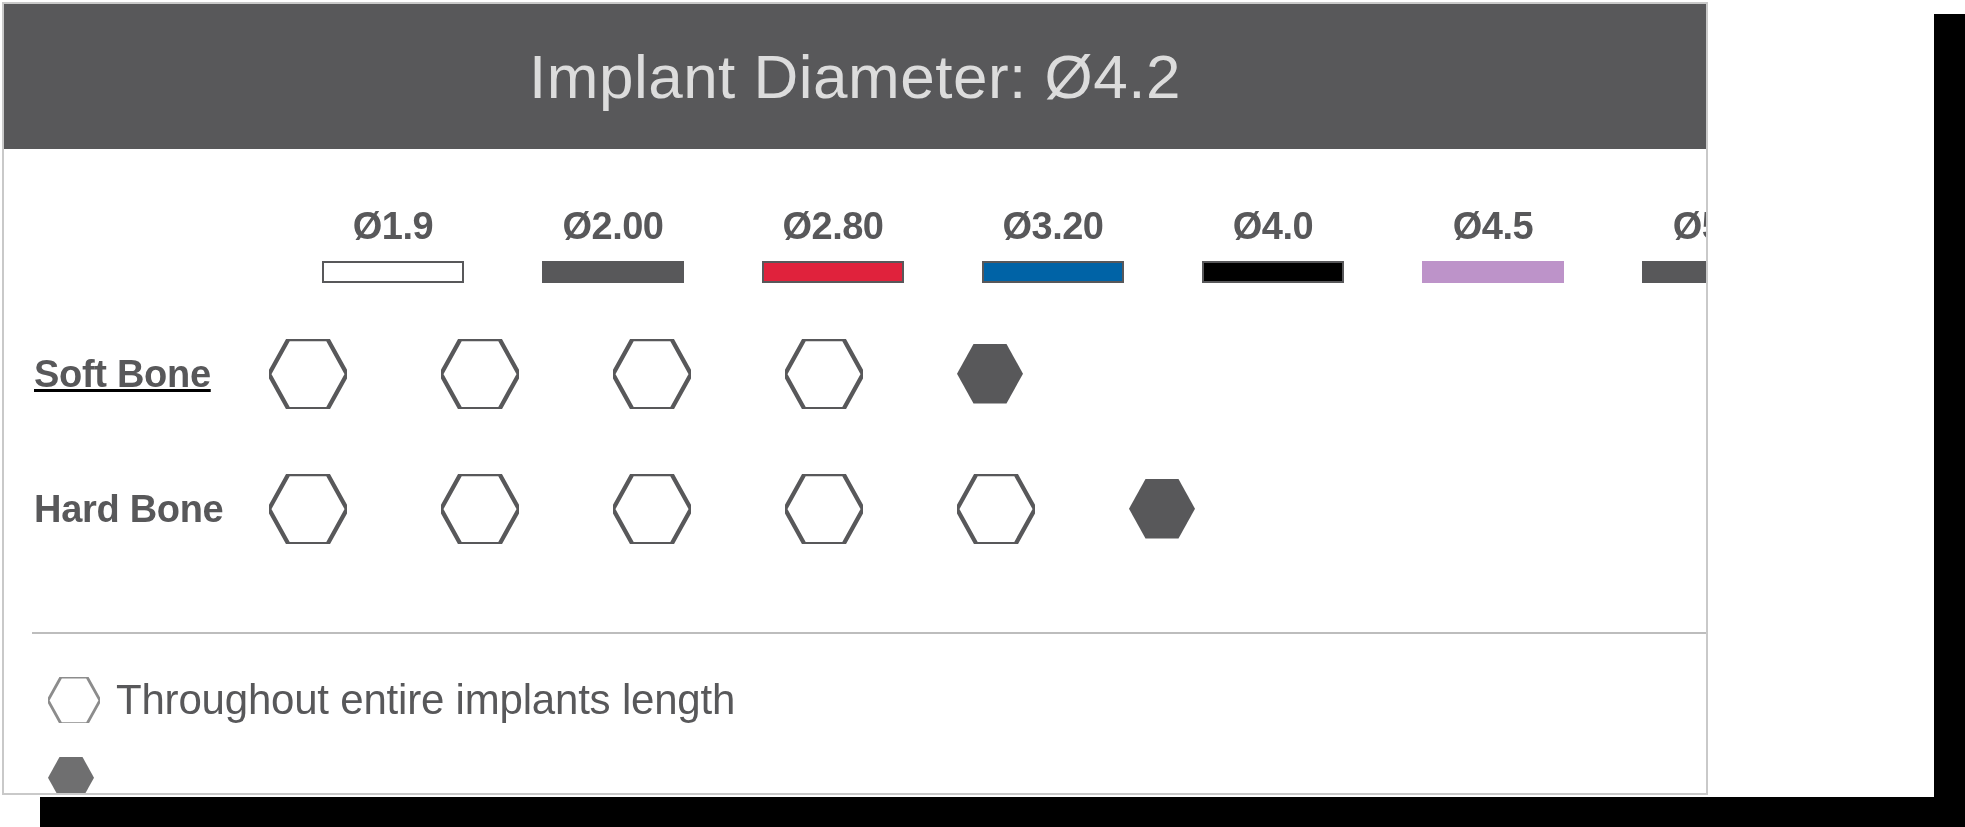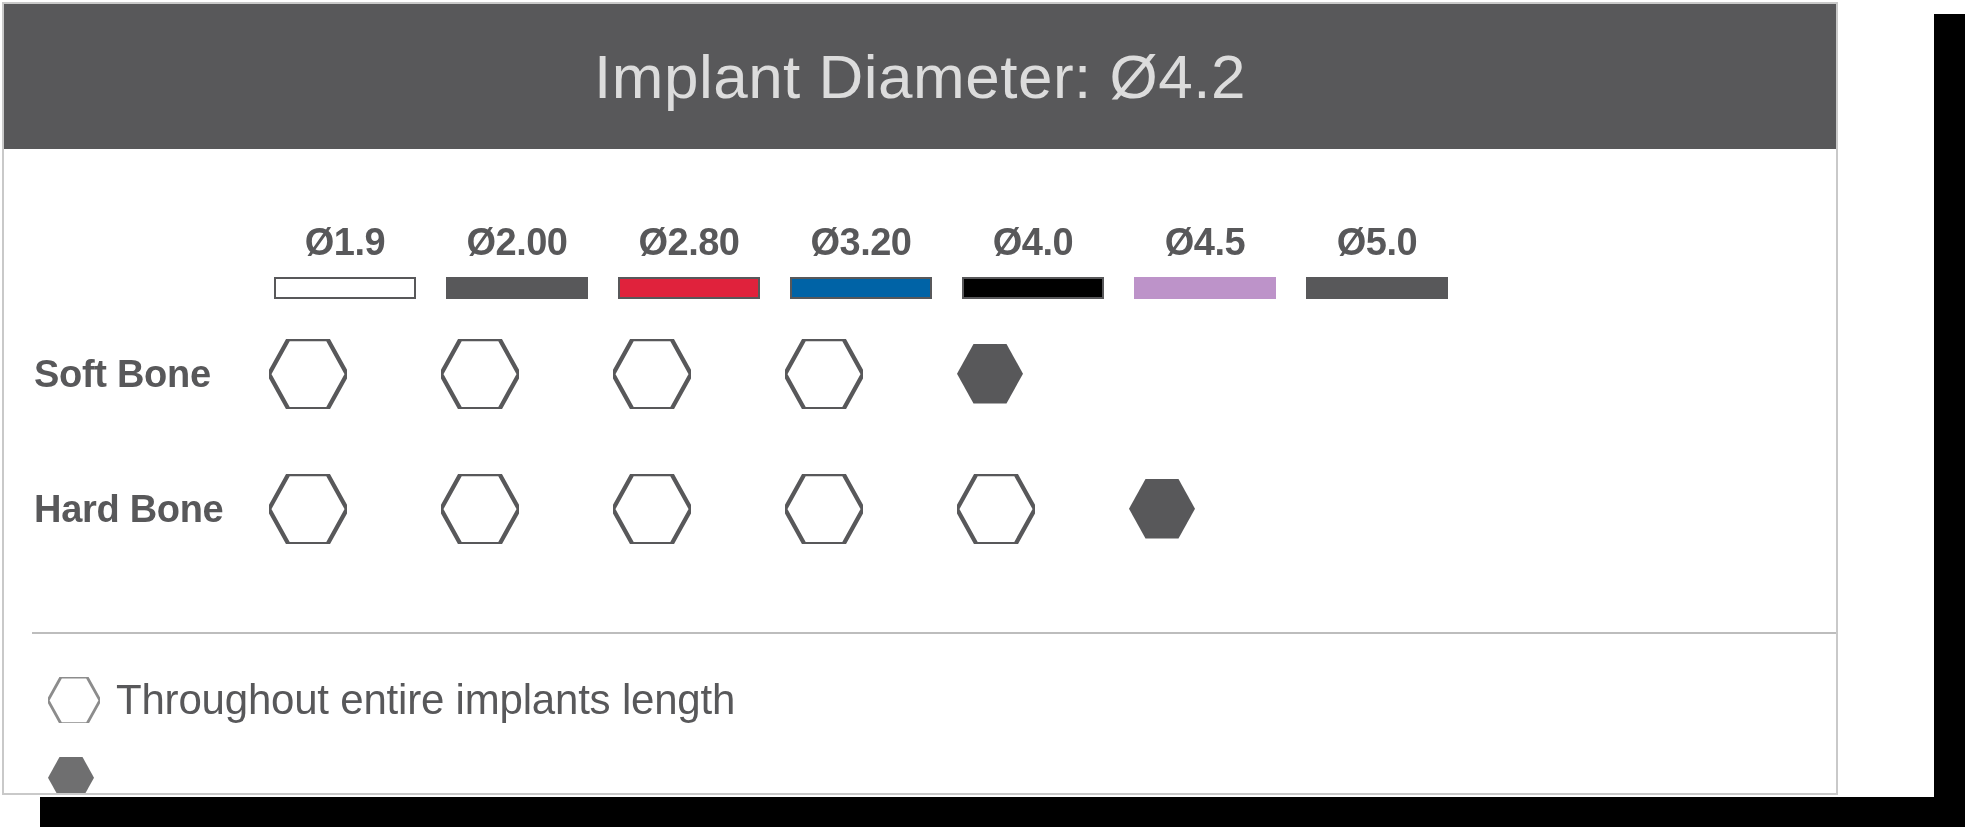--- a/index.html
+++ b/index.html
@@ -38,21 +38,21 @@
     width: 1925px;
     height: 30px;
     background: #000000;
   }
 
   
   #card {
     position: absolute;
     left: 2px;
     top: 2px;
-    width: 1836px;
+    width: 1706px;
     height: 793px;
     background: #ffffff;
     border: 2px solid #c9c9c9;
     box-sizing: border-box;
     overflow: hidden;
   }
 
   
   #header {
     height: 145px;
@@ -100,23 +100,24 @@
     width: 172px;
     flex: 0 0 172px;
     display: flex;
     align-items: center;
     justify-content: center;
     box-sizing: border-box;
   }
 
   
   #col-head {
-    top: 40px;
+    top: 24px;
     height: 110px;
     align-items: flex-end;
+    gap: 48px;
   }
   #col-head .cell {
     flex-direction: column;
     justify-content: flex-end;
     align-items: center;
   }
   .col-label {
     color: #58585a;
     font-size: 38px;
     font-weight: 700;
@@ -130,21 +131,21 @@
     height: 22px;
     box-sizing: border-box;
   }
 
   
   .hex {
     display: block;
   }
 
   
-  #row-soft { top: 165px; height: 120px; }
+  #row-soft { top: 165px; height: 120px; text-decoration: underline; }
   #row-hard { top: 300px; height: 120px; }
 
   #row-soft .cell, #row-hard .cell { justify-content: flex-start; padding-left: 10px; }
 
   
   #divider {
     position: absolute;
     left: 28px;
     top: 483px;
     width: 1845px;

